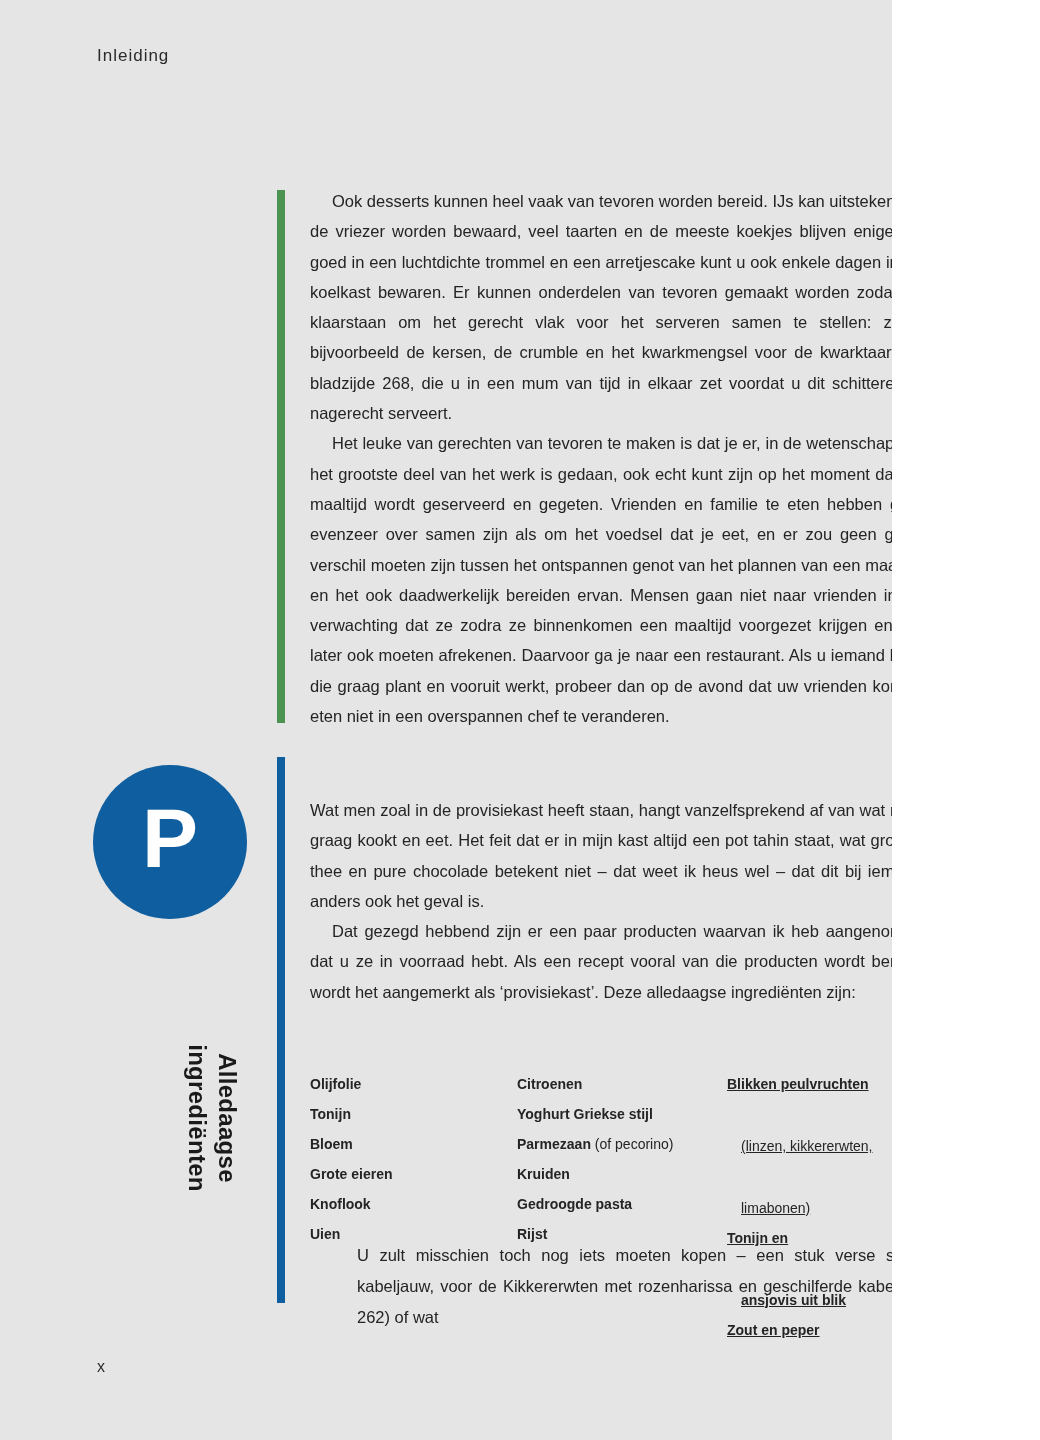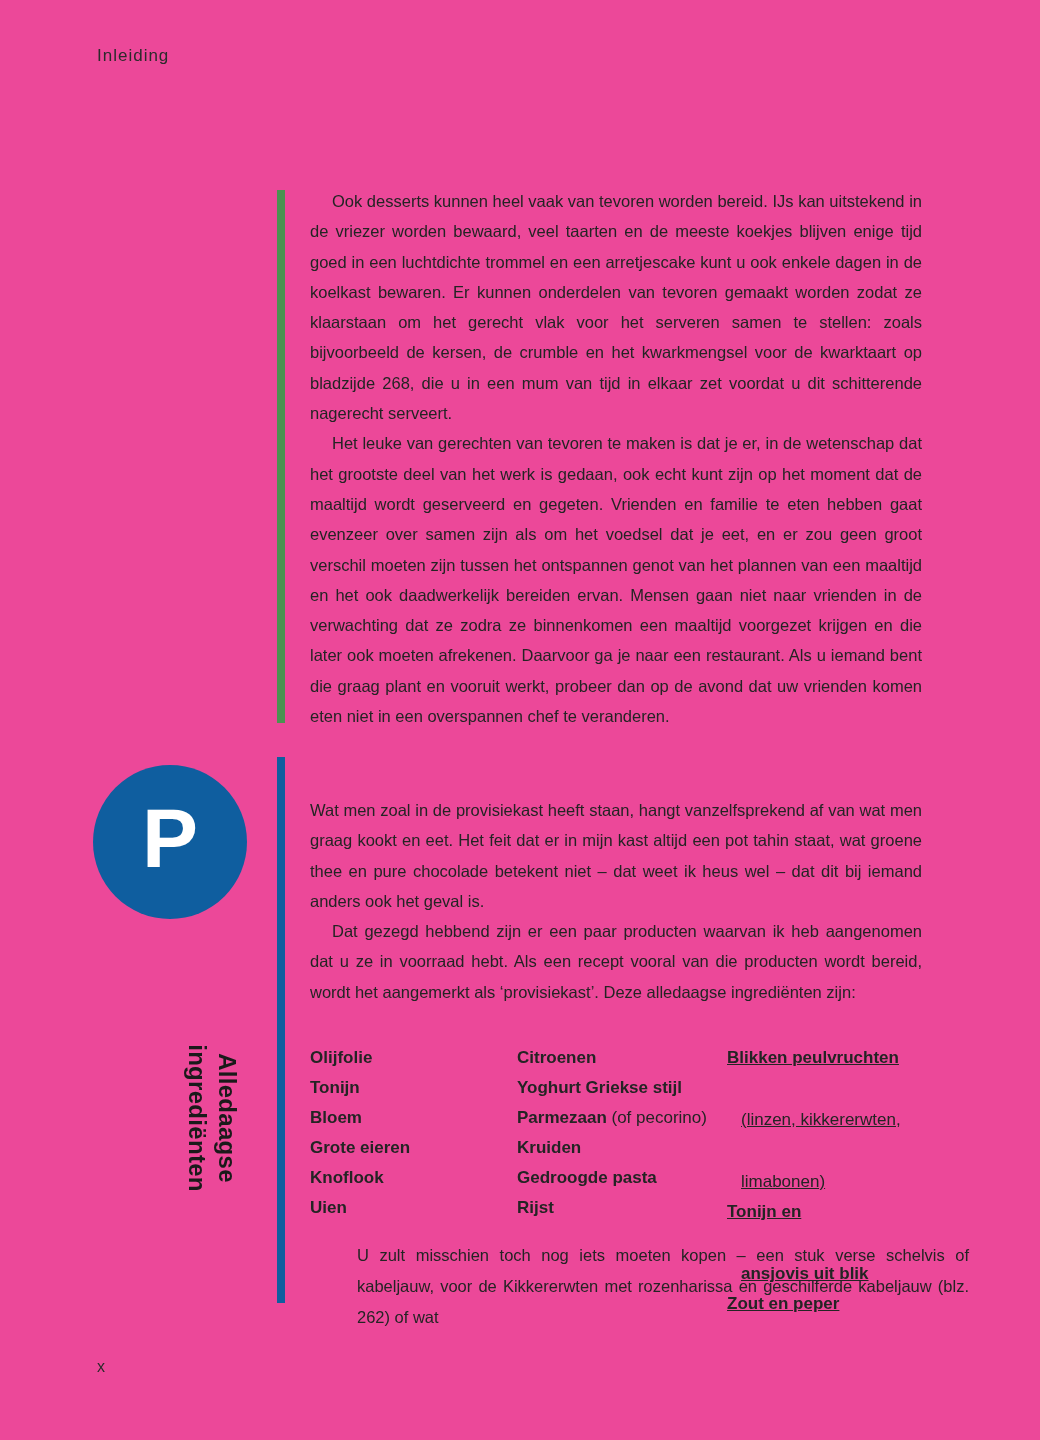--- a/index.html
+++ b/index.html
@@ -2,23 +2,23 @@
 <html style="--green-bar: #4a9351; --blue-bar: #0f5e9f; --circle-blue: #0f5e9f;"><head>
 <meta charset="utf-8">
 <style>
   html, body {
     margin: 0;
     padding: 0;
     background: #ffffff;
   }
   .page {
     position: relative;
-    width: 1040px;
+    width: 892px;
     height: 1440px;
-    background: #ec4899;
+    background: #e5e5e5;
     font-family: "Liberation Sans", sans-serif;
     color: #242424;
     overflow: hidden;
   }
   .running-head {
     position: absolute;
     left: 97px;
     top: 46px;
     font-size: 17px;
     letter-spacing: 1px;
@@ -66,24 +66,24 @@
     left: 310px;
     top: 795px;
     width: 612px;
     font-size: 16.5px;
     line-height: 30.3px;
     text-align: justify;
   }
   .ingredients {
     position: absolute;
     left: 310px;
-    top: 1043px;
+    top: 1069px;
     width: 612px;
     height: 180px;
-    font-size: 17px;
+    font-size: 14px;
   }
   .ing-col { position: absolute; top: 0; }
   .ing-col.c1 { left: 0; }
   .ing-col.c2 { left: 207px; }
   .ing-col.c3 { left: 417px; text-decoration: underline; }
   .ing-item {
     height: 30px;
     line-height: 30px;
     white-space: nowrap;
   }

